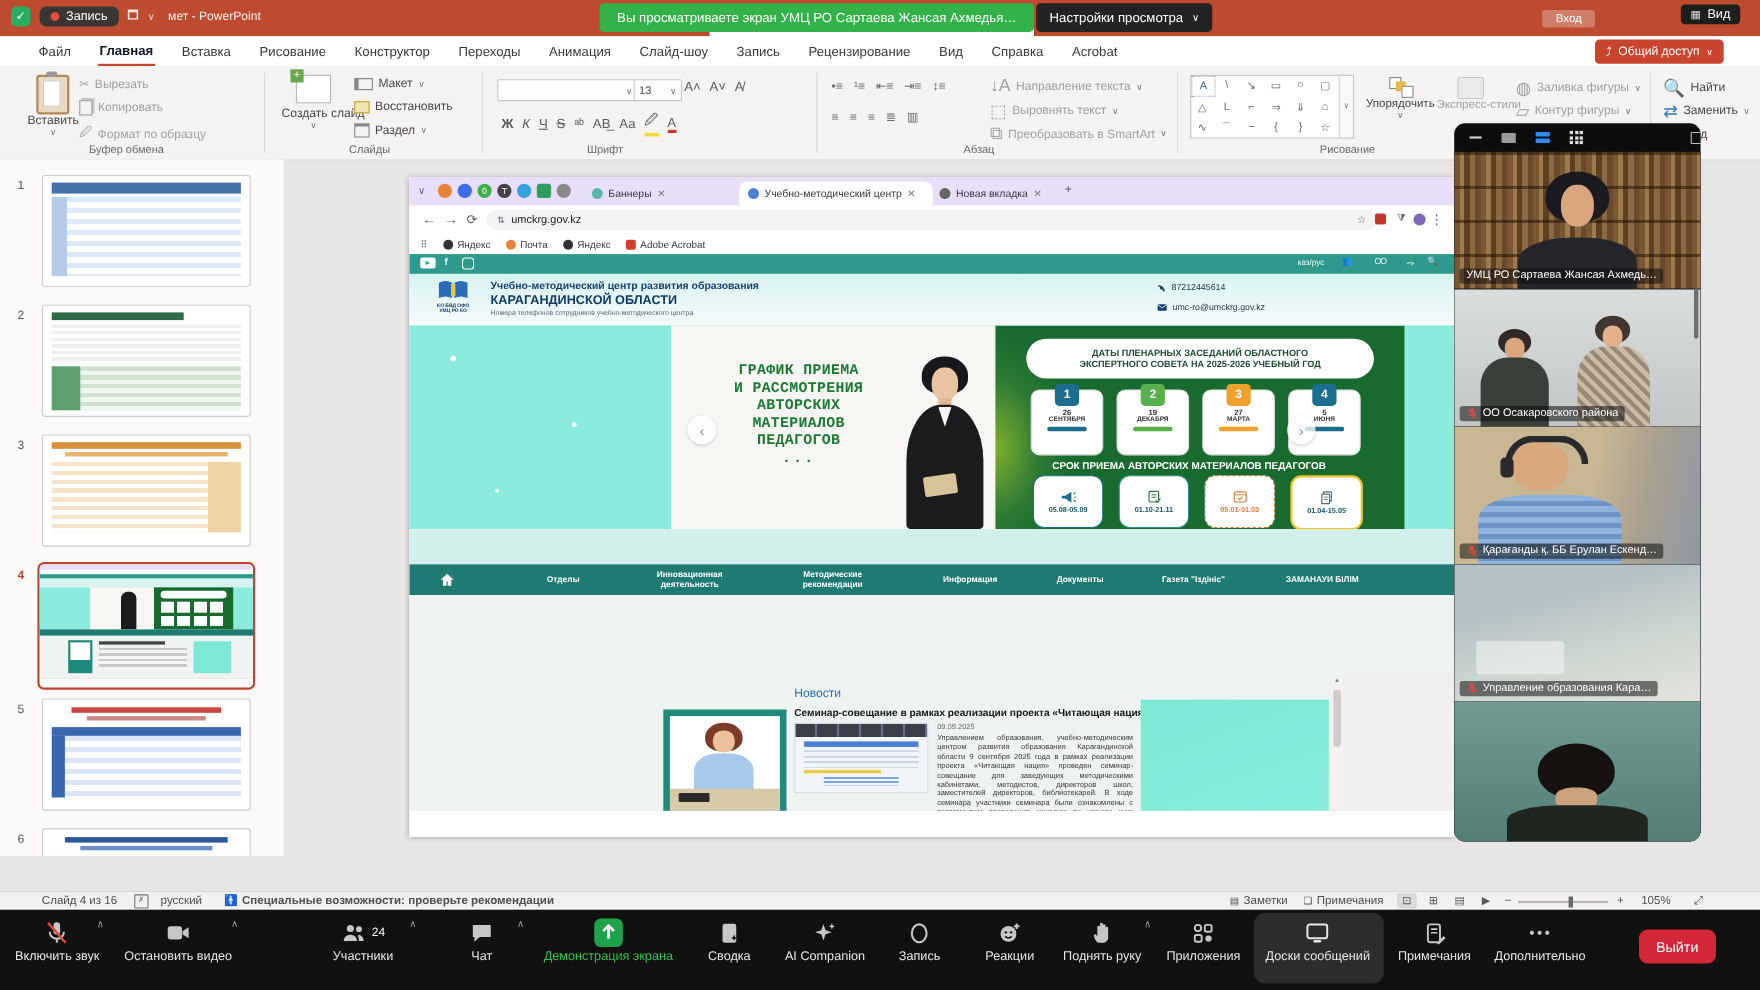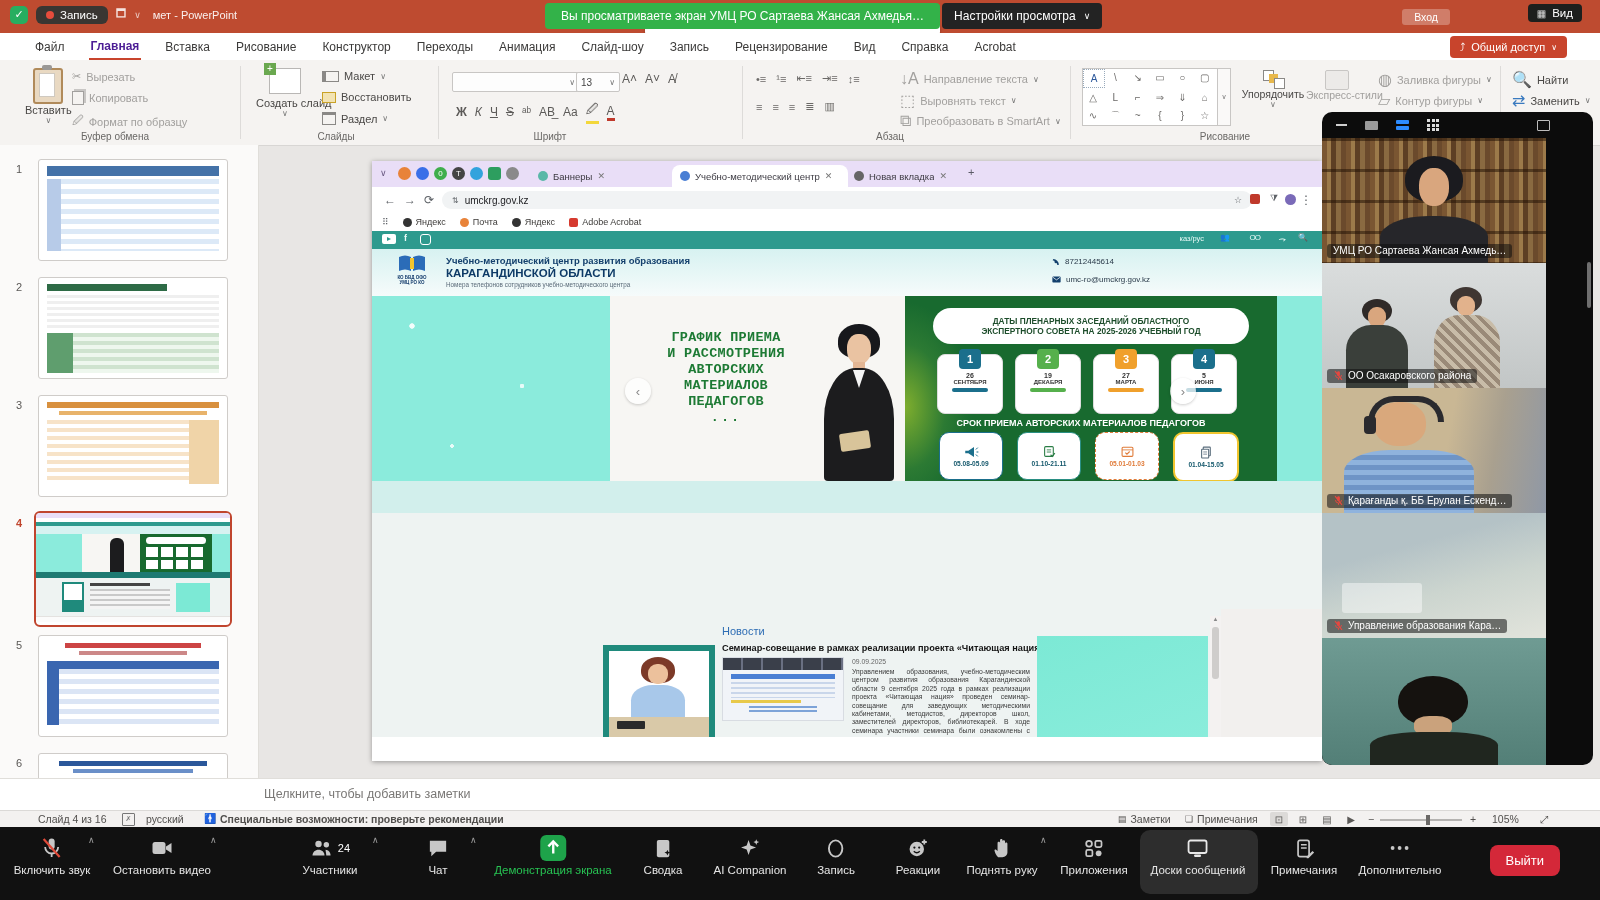--- a/index.html
+++ b/index.html
@@ -12,21 +12,21 @@
   
   #titlebar{left:0;top:0;width:1600px;height:33px;background:#be4b30;}
   .pill-dark{background:#3a3632;color:#fff;border-radius:6px;padding:3px 10px;font-size:11.5px;display:flex;align-items:center;gap:6px;}
   #share-banner{background:#33b249;color:#fff;border-radius:4px;height:26px;padding:0 16px;font-size:12px;display:flex;align-items:center;}
   #view-settings{background:#232323;color:#fff;border-radius:4px;height:26px;padding:0 12px;font-size:12px;display:flex;align-items:center;gap:8px;}
   #float-bar{left:645px;top:25px;width:295px;height:15px;background:#fff;border-radius:0 0 8px 8px;box-shadow:0 1px 3px rgba(0,0,0,.25);}
 
   
   #tabsrow{left:0;top:33px;width:1600px;height:27px;background:#fff;border-bottom:1px solid #e3e1df;}
   .ptab{font-size:12px;color:#3b3a39;padding:6px 2px 5px;margin:0 11px;white-space:nowrap;}
-  .ptab.active{font-weight:bold;color:#4c1d95;border-bottom:3px solid #c8442c;}
+  .ptab.active{font-weight:bold;color:#0f172a;border-bottom:3px solid #c8442c;}
   #share-btn{position:absolute;right:55px;top:3px;height:22px;background:#c8442c;color:#fff;border-radius:4px;
              display:flex;align-items:center;gap:6px;padding:0 10px;font-size:11px;}
   #ribbon{left:0;top:60px;width:1600px;height:85px;background:#f5f3f1;border-bottom:1px solid #d8d6d4;}
   .rgl{position:absolute;bottom:3px;font-size:10px;color:#6a6866;text-align:center;}
   .rsep{position:absolute;top:6px;bottom:6px;width:1px;background:#dddbd9;}
   .rlbl{font-size:11px;color:#4a4846;white-space:nowrap;}
   .rlbl.dis{color:#a2a09e;}
   .rico{display:inline-flex;align-items:center;justify-content:center;}
   .combo{background:#fdfdfd;border:1px solid #c8c6c4;border-radius:2px;height:18px;font-size:10px;color:#444;
          display:flex;align-items:center;padding:0 4px;justify-content:space-between;}
@@ -89,21 +89,21 @@
   #scontent{position:absolute;left:0;top:310px;width:950px;height:267px;background:#eef3f2;}
   #blogcard{position:absolute;left:231px;top:104px;width:112px;height:163px;background:#1f8a7c;}
   #news-title{position:absolute;left:350px;top:84px;font-size:11px;color:#2e6db4;}
   .nhead{font-size:9.2px;font-weight:bold;color:#151515;line-height:10.4px;}
   .ndate{font-size:6.8px;color:#666;}
   .nbody{font-size:6.8px;color:#3a3a3a;line-height:8.4px;text-align:justify;}
   #mintpanel{position:absolute;left:665px;top:95px;width:171px;height:172px;background:linear-gradient(160deg,#7ce9d5,#8feede);}
   #sitescroll{position:absolute;left:838px;top:75px;width:11px;height:192px;background:#f4f2f1;}
 
   
-  #sidebar{left:1322px;top:112px;width:224px;height:653px;background:#0c0c0c;border-radius:10px;z-index:60;overflow:hidden;padding-left:47px;}
+  #sidebar{left:1322px;top:112px;width:224px;height:653px;background:#0c0c0c;border-radius:10px;z-index:60;overflow:hidden;}
   #sb-controls{position:absolute;left:0;top:0;width:224px;height:26px;display:flex;align-items:center;gap:18px;padding-left:14px;}
   .tile{position:absolute;left:0;width:224px;height:125px;background:#1a1a1a;overflow:hidden;}
   .scene{position:absolute;inset:0;}
   .pname{position:absolute;left:5px;bottom:5px;display:flex;gap:4px;align-items:center;background:rgba(15,15,15,.55);
          color:#fff;font-size:10px;padding:1px 6px 2px;border-radius:3px;max-width:205px;white-space:nowrap;overflow:hidden;}
 
   
   #zoombar{left:0;top:827px;width:1600px;height:73px;background:#111111;}
   .zb{position:absolute;top:8px;transform:translateX(-50%);display:flex;flex-direction:column;align-items:center;gap:3px;}
   .zb-lbl{font-size:11.5px;color:#e6e6e6;white-space:nowrap;}
@@ -602,20 +602,32 @@
             <span class="perdate" style="color:#13576b;">01.04-15.05</span>
           </div>
         </div>
         <div class="abs" style="left:905px;top:0;width:45px;height:185px;background:#8bebdc;"></div>
         <div class="navarrow" style="left:253px;top:82px;">‹</div>
         <div class="navarrow" style="left:798px;top:82px;">›</div>
       </div>
 
       <div id="gapstrip"></div>
 
+      <div id="sitenav">
+        <svg class="abs" style="left:28px;top:8px;" width="13" height="12" viewBox="0 0 24 22">
+            <path d="M12 1 1 11h4v10h6v-7h2v7h6V11h4z" fill="#fff"></path>
+          </svg>
+        <span class="snav" style="left:110px;width:60px;">Отделы</span>
+        <span class="snav" style="left:200px;width:110px;">Инновационная деятельность</span>
+        <span class="snav" style="left:330px;width:110px;">Методические рекомендации</span>
+        <span class="snav" style="left:470px;width:80px;">Информация</span>
+        <span class="snav" style="left:570px;width:80px;">Документы</span>
+        <span class="snav" style="left:668px;width:90px;">Газета "Іздініс"</span>
+        <span class="snav" style="left:775px;width:110px;">ЗАМАНАУИ БІЛІМ</span>
+      </div>
 
       <div id="scontent">
         <div id="blogcard">
           <div style="position:absolute;left:6px;top:6px;width:100px;height:86px;background:#fff;overflow:hidden;">
             <div style="position:absolute;left:32px;top:6px;width:34px;height:26px;background:#7c3a28;border-radius:50% 50% 42% 42%;"></div>
             <div style="position:absolute;left:39px;top:13px;width:20px;height:20px;background:#ecc19c;border-radius:45%;"></div>
             <div style="position:absolute;left:22px;top:34px;width:54px;height:38px;background:#a8c8ea;border-radius:40% 40% 6px 6px;"></div>
             <div style="position:absolute;left:0;top:66px;width:100px;height:20px;background:#d9c9a8;"></div>
             <div style="position:absolute;left:8px;top:70px;width:28px;height:8px;background:#2a2a2a;border-radius:1px;"></div>
           </div>
@@ -641,23 +653,20 @@
         <div id="sitescroll">
           <div style="width:9px;height:9px;margin:0 auto;text-align:center;font-size:6px;color:#888;">▲</div>
           <div style="width:7px;height:52px;margin:2px auto 0;background:#cfcdcb;border-radius:3px;"></div>
         </div>
         <div class="abs" style="left:849px;top:68px;width:101px;height:199px;background:#f2f0ee;"></div>
       </div>
 
     </div>
   </div>
 
-  <div class="abs" id="notesrow">
-    <span id="notes-ph">Щелкните, чтобы добавить заметки</span>
-  </div>
 
   <div class="abs" id="statusbar">
     <span class="st" style="left:38px;">Слайд 4 из 16</span>
     <span class="st" style="left:122px;width:11px;height:11px;border:1px solid #777;border-radius:1px;font-size:7px;text-align:center;line-height:10px;color:#777;">✗</span>
     <span class="st" style="left:146px;">русский</span>
     <span class="st" style="left:204px;font-size:10px;">🚹</span>
     <span class="st" style="left:220px;font-weight:bold;">Специальные возможности: проверьте рекомендации</span>
 
     <span class="st flex" style="left:1118px;gap:4px;">
         <span style="font-size:9px;">▤</span>

